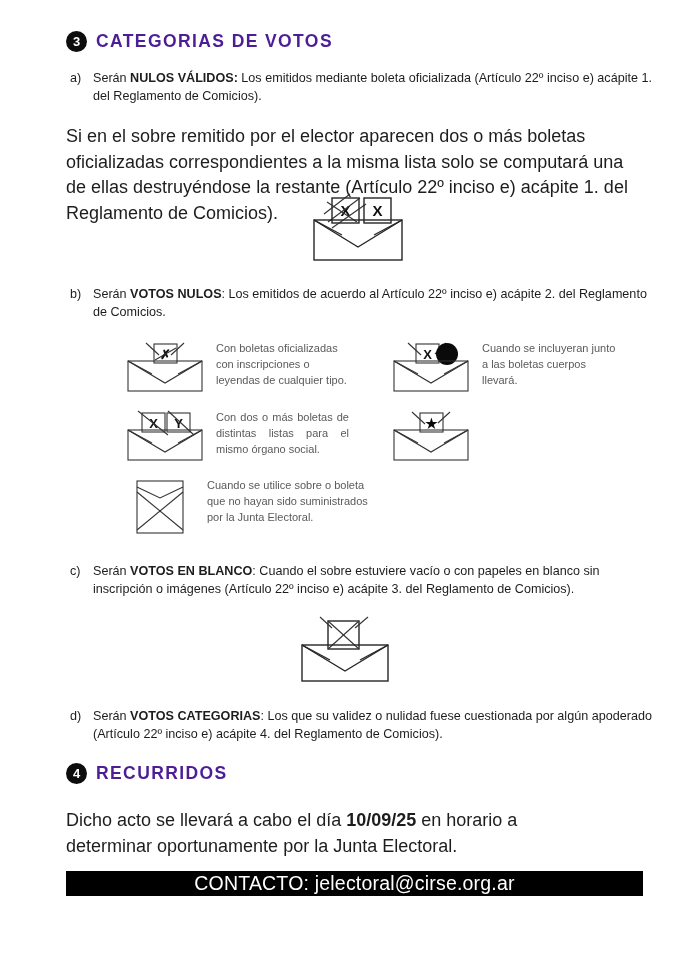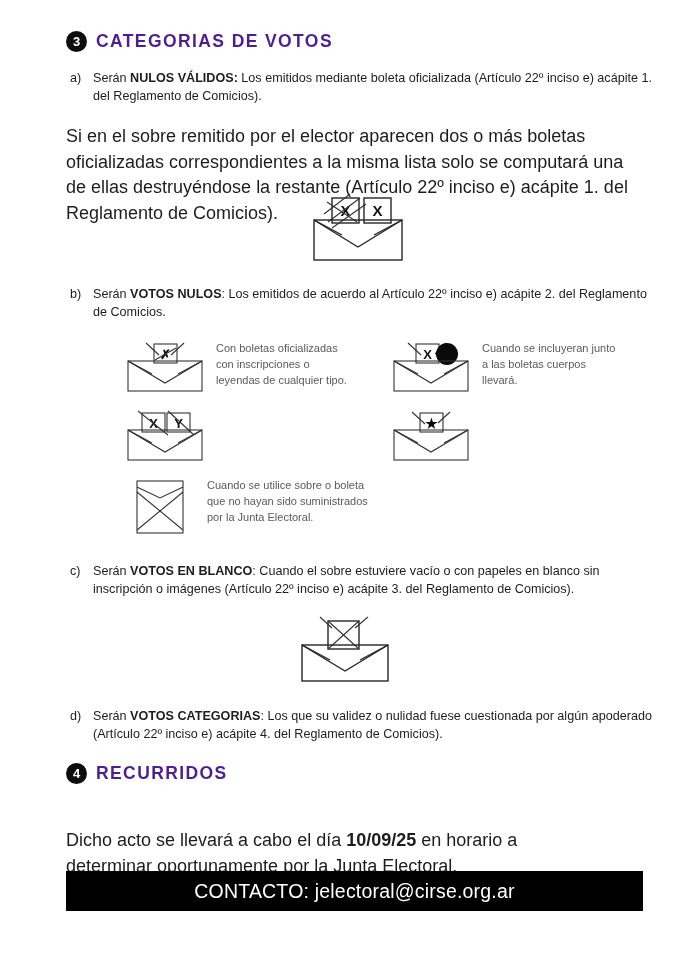--- a/index.html
+++ b/index.html
@@ -92,21 +92,21 @@
     gap: 10px;
   }
   .fig-art { flex: 0 0 auto; }
 
   
   .contact-banner {
     position: absolute;
     left: 66px;
     top: 871px;
     width: 577px;
-    height: 40px;
+    height: 25px;
     background: #000000;
     display: flex;
     align-items: center;
     justify-content: center;
   }
   .contact-text {
     color: #ffffff;
     font-size: 19.5px;
     letter-spacing: 0.2px;
     font-family: "Liberation Sans", sans-serif;
@@ -206,20 +206,21 @@
         <rect class="ln-thin" x="43" y="3" width="23" height="19" fill="#fff"></rect>
         <text class="glyph" x="54.5" y="18" font-size="13" text-anchor="middle">Y</text>
         <line class="ln-thin" x1="14" y1="1" x2="44" y2="25"></line>
         <line class="ln-thin" x1="44" y1="1" x2="70" y2="25"></line>
         <rect class="ln-thin" x="4" y="20" width="74" height="30" fill="none"></rect>
         <path class="ln-thin" d="M4 20 L41 42 L78 20"></path>
         <path class="ln-thin" d="M4 20 L28 33"></path>
         <path class="ln-thin" d="M78 20 L54 33"></path>
       </svg>
     </div>
+    <div class="diagram-caption justify">Con dos o más boletas de distintas listas para el mismo órgano social.</div>
   </div>
 
   <div class="abs fig-row" style="left:390px; top:410px; width:230px;">
     <div class="fig-art">
       <svg width="82" height="53" viewBox="0 0 82 53" aria-hidden="true">
         <rect class="ln-thin" x="30" y="3" width="23" height="19" fill="#fff"></rect>
         <text class="fillb" x="41.5" y="19" font-size="16" text-anchor="middle" font-family="'DejaVu Sans', sans-serif">★</text>
         <line class="ln-thin" x1="22" y1="2" x2="35" y2="14"></line>
         <line class="ln-thin" x1="60" y1="2" x2="48" y2="13"></line>
         <rect class="ln-thin" x="4" y="20" width="74" height="30" fill="none"></rect>
@@ -264,19 +265,19 @@
   <div class="abs list-item" style="left:70px; top:708px; width:582px;">
     <span class="list-marker">d)</span>
     <span class="list-body"><span>Serán </span><b>VOTOS CATEGORIAS</b><span>: Los que su validez o nulidad fuese cuestionada por algún apoderado (Artículo 22º inciso e) acápite 4. del Reglamento de Comicios).</span></span>
   </div>
 
   <div class="abs section-heading" style="left:66px; top:763px;">
     <span class="badge">4</span>
     <span class="heading-text">RECURRIDOS</span>
   </div>
 
-  <div class="abs para" style="left:66px; top:808px; width:540px;margin-top:20px;"><span>Dicho acto se llevará a cabo el día </span><b>10/09/25</b><span> en horario a determinar oportunamente por la Junta Electoral.</span></div>
+  <div class="abs para" style="left:66px; top:808px; width:540px;"><span>Dicho acto se llevará a cabo el día </span><b>10/09/25</b><span> en horario a determinar oportunamente por la Junta Electoral.</span></div>
 
   <div class="contact-banner">
     <span class="contact-text">CONTACTO: jelectoral@cirse.org.ar</span>
   </div>
 
 </div>
 
 </body></html>

